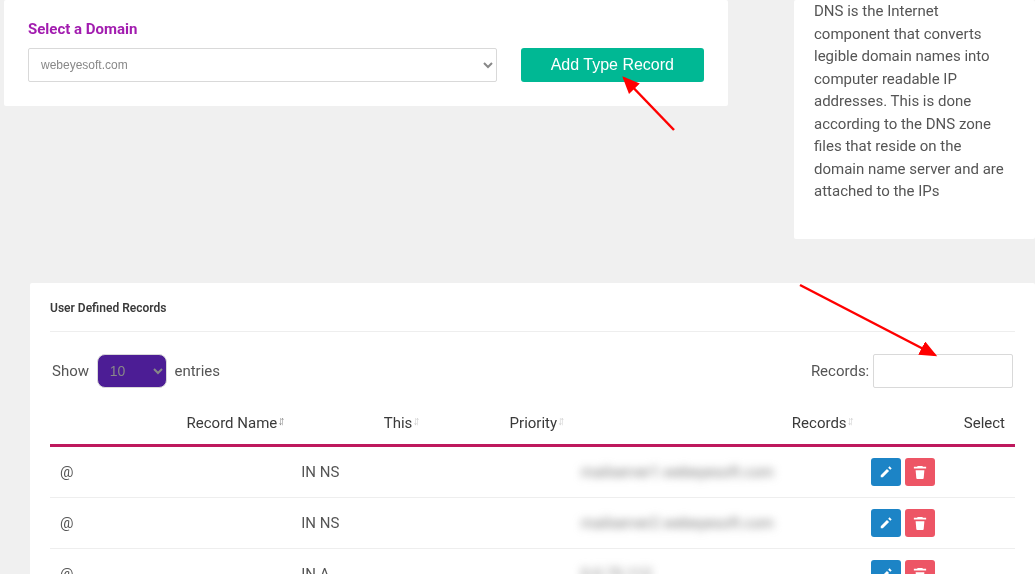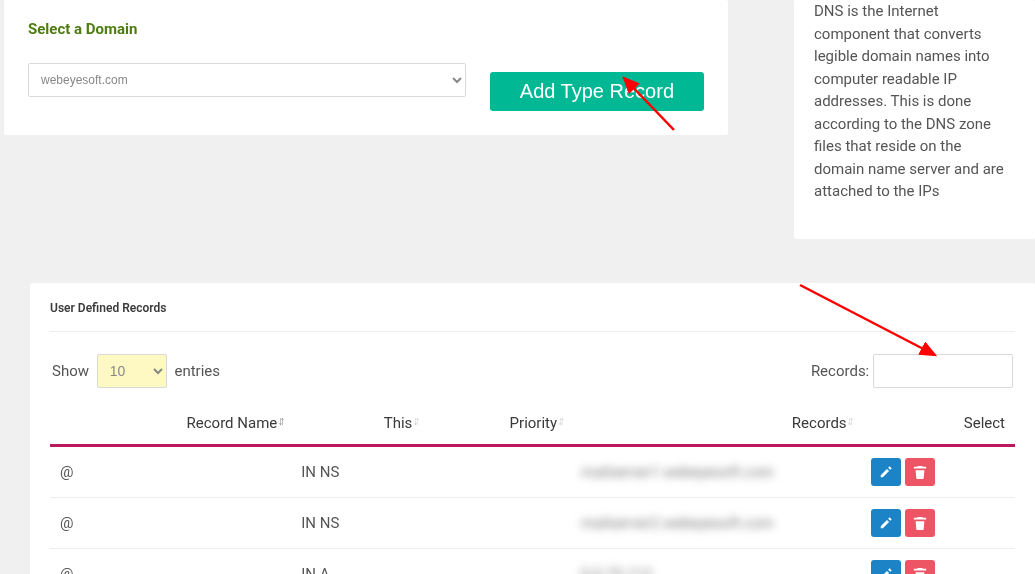--- a/index.html
+++ b/index.html
@@ -12,61 +12,60 @@
   .wrap { padding: 0 0 0 4px; }
   .top-row { display: flex; gap: 66px; align-items: flex-start; }
   .card {
     background: #fff;
     border-radius: 2px;
     padding: 20px 24px 24px 24px;
   }
   .card-domain { width: 724px; }
   .card-info { flex: 1; padding: 0 20px 36px 20px; }
   .card-info p { color: #555; line-height: 1.5; }
-  .label-bold { font-weight: 700; color: #4d7c0f; margin-bottom: 10px; display:block; }
+  .label-bold { font-weight: 700; color: #a21caf; margin-bottom: 10px; display:block; }
   .sel-row { display: flex; gap: 24px; align-items: center; }
   select {
     flex: 1;
     height: 34px;
     border: 1px solid #d9d9d9;
     border-radius: 2px;
     padding: 4px 8px;
     font-size: 12px;
     background: #fff;
     color: #888;
   }
   .btn-green {
     background: #00b894;
     border: none;
     color: #fff;
     padding: 8px 30px;
     border-radius: 3px;
-    font-size: 20px;
+    font-size: 16px;
     cursor: pointer;
-    margin-top: 24px;
   }
   .records-card {
     background: #fff;
     margin: 44px 0 0 26px;
     padding: 18px 20px 0 20px;
     border-radius: 2px;
   }
   .sec-title { font-weight: 600; color: #3a3a3a; font-size: 12px; padding-bottom: 16px; border-bottom: 1px solid #eee; }
   .table-controls { display: flex; justify-content: space-between; align-items: center; padding: 22px 2px 14px 2px; }
   .table-controls label { color: #555; }
   .entries-sel {
     display: inline-block;
     width: 70px;
     height: 34px;
     border: 1px solid #d9d9d9;
-    border-radius: 2px;
+    border-radius: 8px;
     padding: 4px 8px;
     font-size: 14px;
     margin: 0 4px;
-    background:#fef9c3;
+    background:#4c1d95;
   }
   .search-box {
     height: 34px;
     border: 1px solid #d9d9d9;
     border-radius: 2px;
     padding: 4px 8px;
     width: 140px;
     background:#fff;
   }
   table { width: 100%; border-collapse: collapse; }

